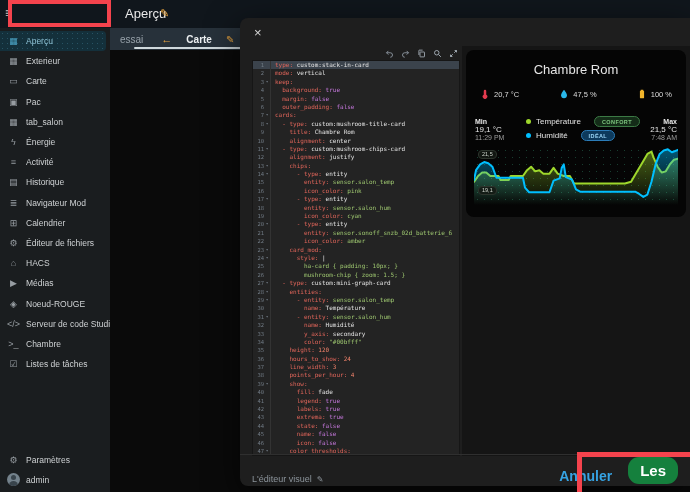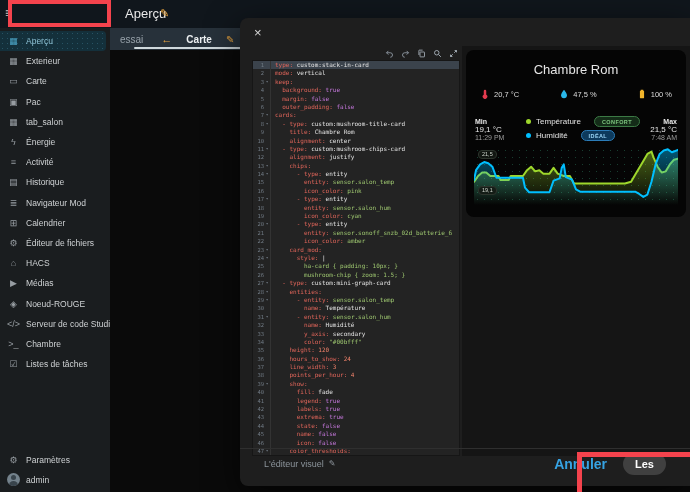--- a/index.html
+++ b/index.html
@@ -76,26 +76,26 @@
   .lg-name { color:#e3e3e3; font-size:8px; }
   .lg-badge { font-size:5.5px; font-weight:bold; letter-spacing:.4px; padding:1.5px 7px; border-radius:7px; border:1px solid; margin-left:8px; }
   .mg-graph { position:relative; margin:6px 8px 2px; height:58px;
     background-image:radial-gradient(rgba(40,110,85,.55) .8px, transparent 1px); background-size:7px 7px; }
   .mg-graph svg { position:absolute; inset:0; width:100%; height:100%; }
   .extrema { position:absolute; font-size:5.5px; color:#cfd6cd; background:rgba(20,26,20,.85); border:1px solid #2c342c; border-radius:4px; padding:0 3px; line-height:7px; }
   .ex-max { left:4px; top:3px; }
   .ex-min { left:4px; bottom:10px; }
 
   
-  .dlg-footer { position:absolute; left:0; right:0; bottom:8px; height:30px; border-top:1px solid #2f2f2f; display:flex; align-items:center; padding:0 24px; }
+  .dlg-footer { position:absolute; left:0; right:0; bottom:2px; height:30px; border-top:1px solid #2f2f2f; display:flex; align-items:flex-end; padding:0 12px; }
   .visual-editor { color:#8c949b; font-size:9px; cursor:pointer; }
   .ve-pencil { color:#8c949b; font-size:8px; margin-left:5px; cursor:pointer; }
   .footer-spacer { flex:1; }
   .btn-cancel { color:#36a3e3; font-size:14px; font-weight:bold; margin-right:16px; cursor:pointer; }
-  .btn-save { background:#404040; color:#fff; font-size:11px; font-weight:bold; border:none; border-radius:11px; padding:5px 12px; cursor:pointer; }
+  .btn-save { background:#15803d; color:#fff; font-size:15px; font-weight:bold; border:none; border-radius:11px; padding:5px 12px; cursor:pointer; }
 
   
   .ann { position:absolute; z-index:100; border-style:solid; pointer-events:none; }
   .ann-1 { left:8px; top:0; width:103px; height:27px; border-width:4px; }
   .ann-2 { left:577px; top:452px; width:140px; height:70px; border-width:5px; }
 </style>
 </head>
 <body>
 
 <div class="topbar">

